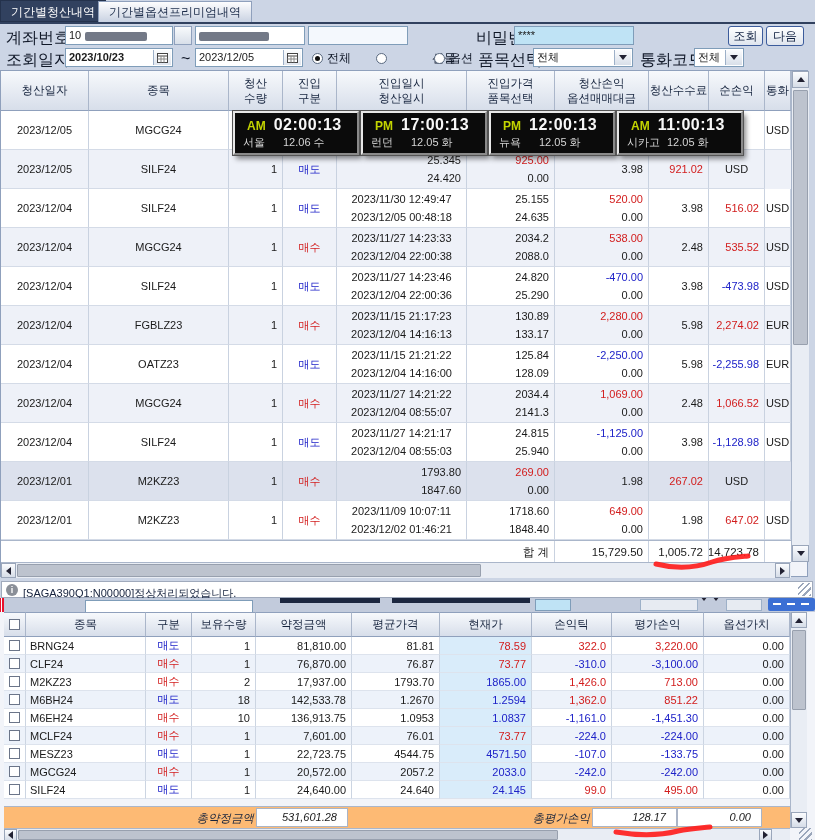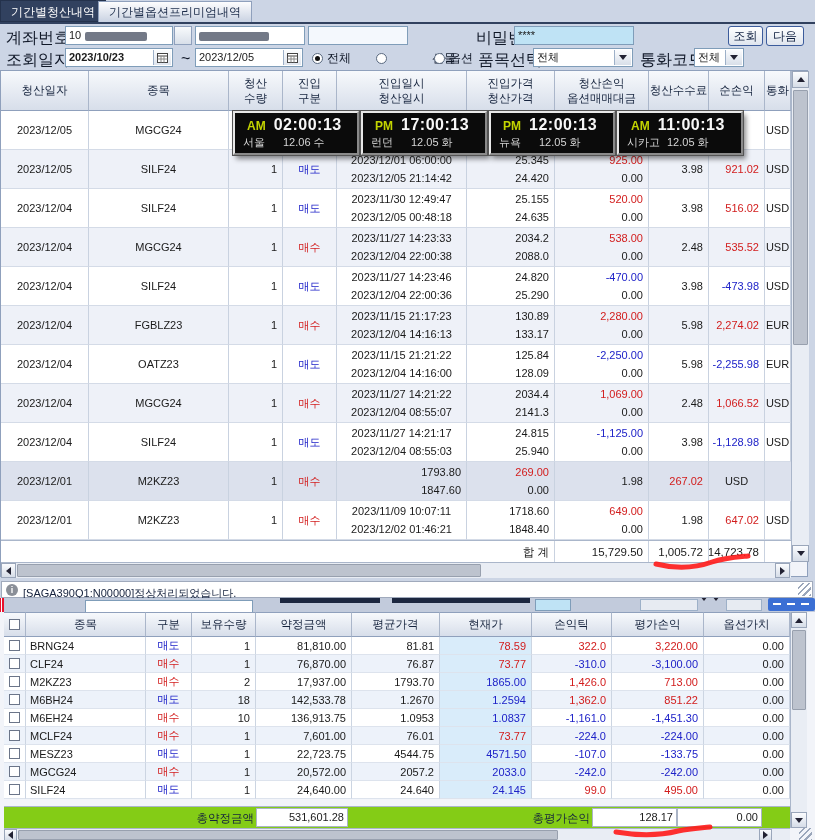--- a/index.html
+++ b/index.html
@@ -97,24 +97,24 @@
   .pbody{position:absolute;left:4px;top:25px;width:786px;}
   .prow{height:18px;background:#fff;}
   .prow.pale{background:#edf2fa;}
   .pc{border-right:1px solid #ccd5e2;border-bottom:1px solid #dde3ed;box-sizing:border-box;height:18px;
       display:flex;align-items:center;overflow:hidden;font-size:11px;}
   .pc.cen{justify-content:center;}
   .pc.rt{justify-content:flex-end;padding-right:5px;}
   .pc.lf{padding-left:4px;}
   .pc.curcol{background:#d9ecfa;}
   .chk{width:11px;height:11px;background:#fff;border:1px solid #6b7589;box-sizing:border-box;}
-  .ptotals{position:absolute;left:4px;top:194px;width:786px;height:22px;background:#84cc16;
-      border-top:1px solid #aab6ca;border-bottom:1px solid #aab6ca;}
+  .ptotals{position:absolute;left:4px;top:194px;width:786px;height:22px;background:#fdba74;
+      border-top:1px solid #aab6ca;border-bottom:1px solid #aab6ca;font-style:italic;}
   .tbox{position:absolute;top:1px;height:19px;background:#fff;border:1px solid #aab4c6;box-sizing:border-box;
-      line-height:17px;text-align:right;padding-right:3px;}
+      line-height:17px;text-align:right;padding-right:10px;}
   .tlabel{position:absolute;top:2px;height:18px;line-height:18px;color:#15233d;font-size:11.5px;}
   .scribble{position:absolute;left:0;top:0;width:815px;height:840px;pointer-events:none;}
 </style>
 </head>
 <body>
 
 <div class="screen">
 
   <div class="tabbar">
     <div class="tab active">기간별청산내역</div>
@@ -192,21 +192,21 @@
     <div class="mhead mgrid" id="mhead">
         <div class="mh">청산일자</div>
         <div class="mh">종목</div>
         <div class="mh">청산
 수량</div>
         <div class="mh">진입
 구분</div>
         <div class="mh">진입일시
 청산일시</div>
         <div class="mh">진입가격
-청산가격</div>
+품목선택</div>
         <div class="mh">청산손익
 옵션매매대금</div>
         <div class="mh">청산수수료</div>
         <div class="mh">순손익</div>
         <div class="mh">통화</div>
       </div>
     <div class="mbody" id="mbody">
         <div class="mrow mgrid">
           <div class="mc cen">2023/12/05</div>
           <div class="mc cen">MGCG24</div>
@@ -226,24 +226,20 @@
           </div>
           <div class="mc rt"></div>
           <div class="mc rt"></div>
           <div class="mc cen">USD</div>
         </div>
         <div class="mrow mgrid pale">
           <div class="mc cen">2023/12/05</div>
           <div class="mc cen">SILF24</div>
           <div class="mc rt">1</div>
           <div class="mc cen c-blue">매도</div>
-          <div class="mc two datecell">
-            <div class="l1">2023/12/01 06:00:00</div>
-            <div class="l2">2023/12/05 21:14:42</div>
-          </div>
           <div class="mc two">
             <div class="l1">25.345</div>
             <div class="l2">24.420</div>
           </div>
           <div class="mc two">
             <div class="l1 c-red">925.00</div>
             <div class="l2">0.00</div>
           </div>
           <div class="mc rt">3.98</div>
           <div class="mc rt c-red">921.02</div>

